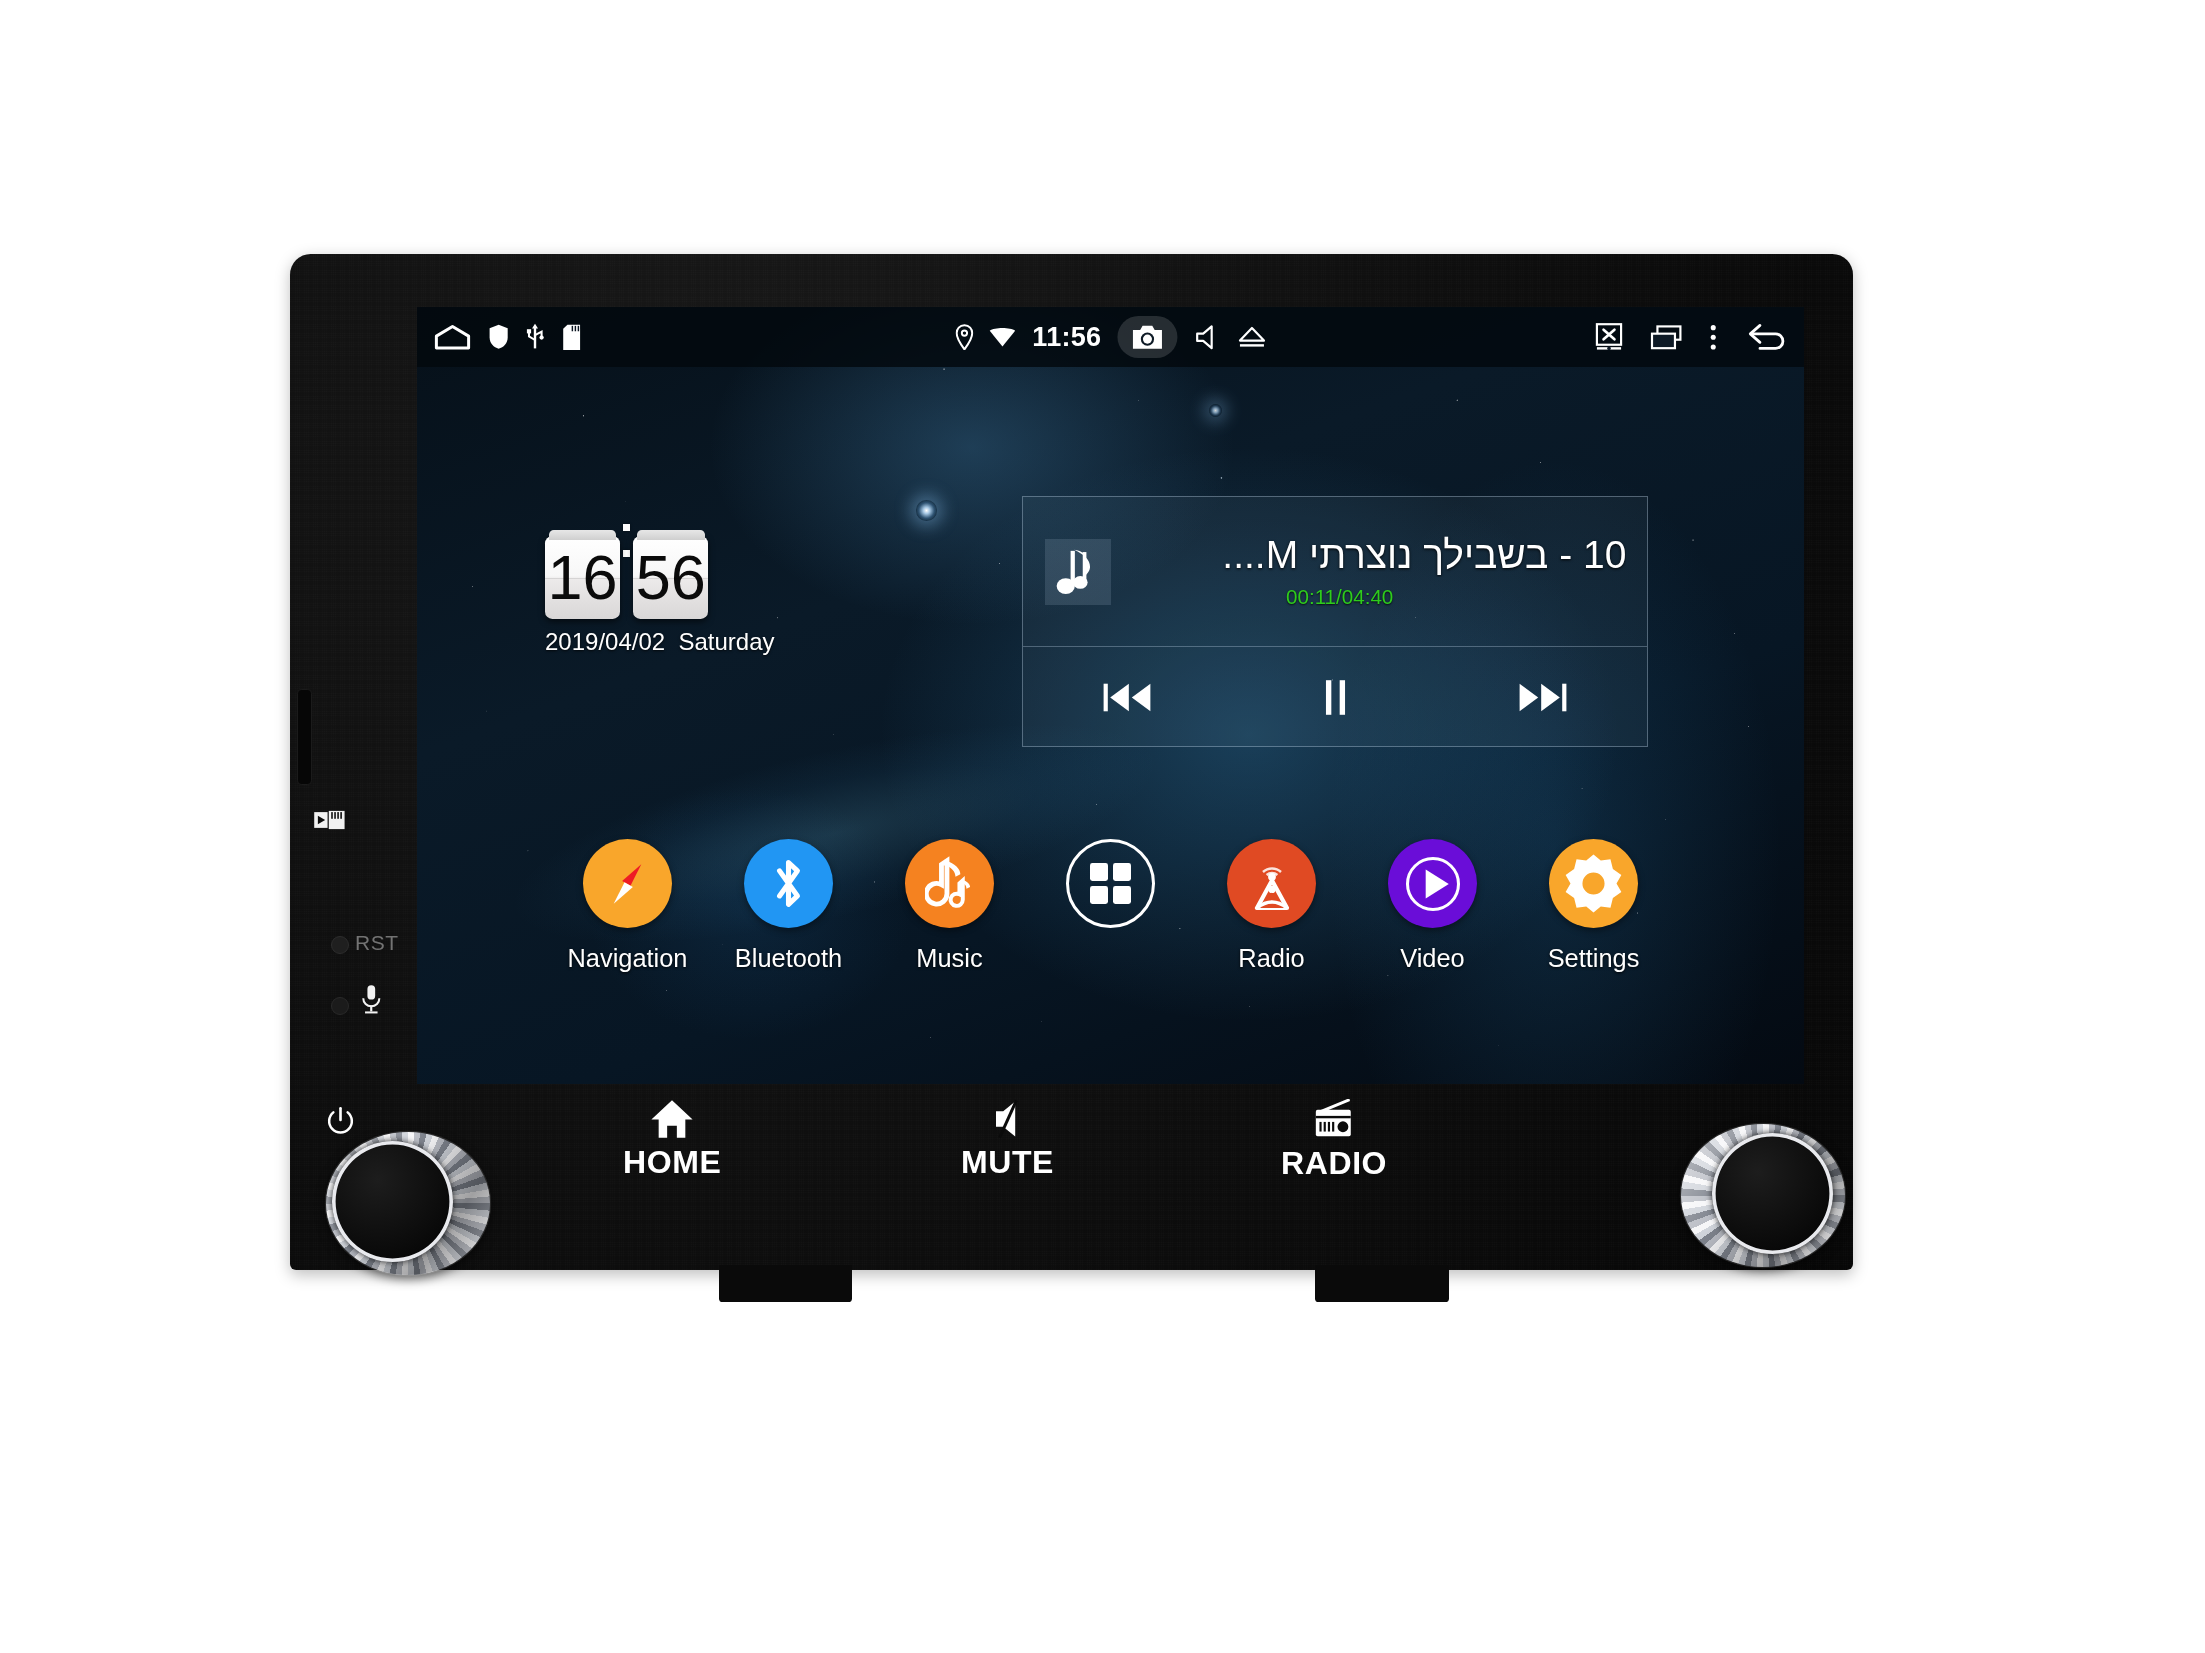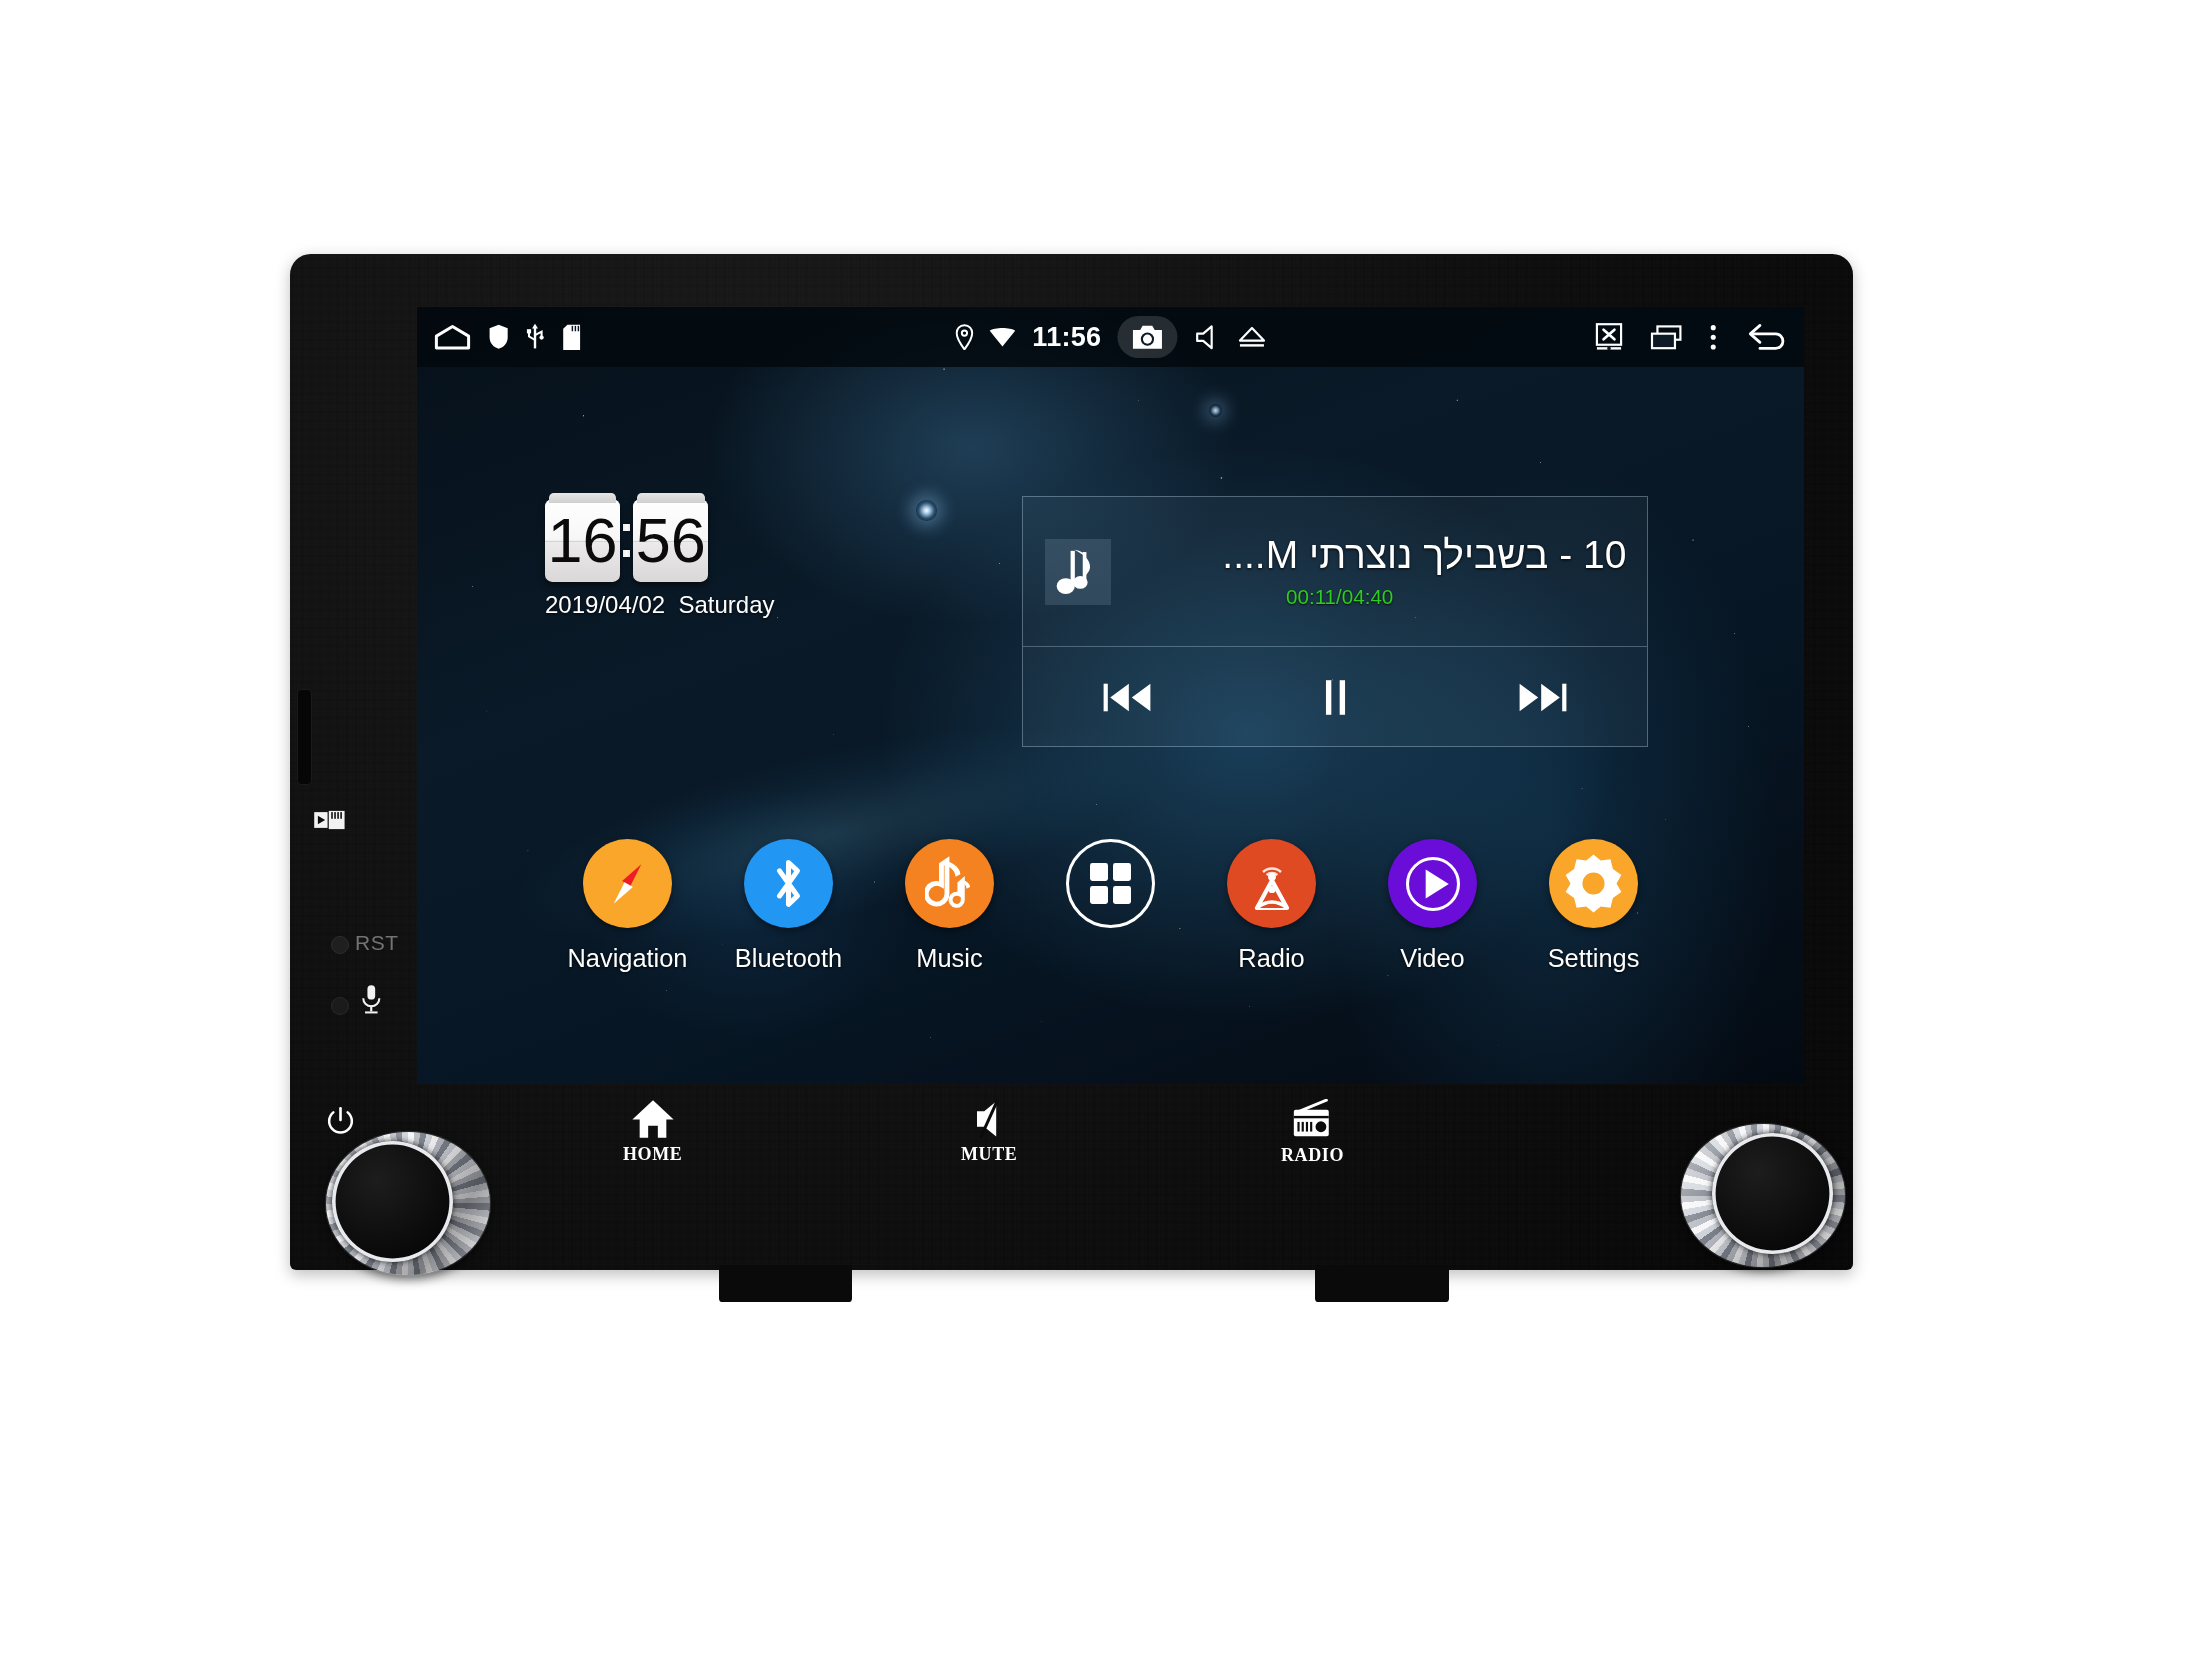--- a/index.html
+++ b/index.html
@@ -174,21 +174,21 @@
   }
   .flip-card::before{
     content:""; position:absolute; left:3.6px; right:3.6px; top:-6px; height:9.7px;
     border-radius:4.8px 4.8px 0 0;
     background:linear-gradient(180deg,#e7e7e7,#cfcfcf);
   }
   .flip-card::after{
     content:""; position:absolute; left:0; right:0; top:50%; height:0.6px;
     background:rgba(0,0,0,0.10);
   }
-  .flip-pair { display:flex; gap:3px; }
+  .flip-pair { display:flex; gap:3px;margin-top:37px; }
   .colon { width:13.3px; height:83px; display:flex; flex-direction:column;
     align-items:center; justify-content:center; gap:19.3px; }
   .colon i { display:block; width:7.3px; height:7.3px; background:#fdfdfd;
     box-shadow:0 0 2.4px rgba(0,0,0,0.5); }
   .clock-sub { margin-top:8.5px; display:flex; gap:13.3px; color:#fefefe;
     font-size:24px; text-shadow:0 1.2px 2.4px rgba(0,0,0,0.8); }
 
   
   .music-widget {
     position:absolute; left:605px; top:189px; width:626px; height:251px;
@@ -226,22 +226,22 @@
     text-shadow:0 1.2px 3px rgba(0,0,0,0.9); white-space:nowrap; }
   .app-circle.drawer { background:transparent; border:3px solid #ffffff; box-shadow:none; }
   .drawer-grid { display:grid; grid-template-columns:repeat(2,18px);
     grid-template-rows:repeat(2,18px); gap:5.4px; }
   .drawer-grid span { background:#ffffff; border-radius:2.4px; display:block; }
 
   
   .hw-bar { position:absolute; left:417px; top:1088px; width:1387px; height:151px; }
   .hw-btn { position:absolute; display:flex; flex-direction:column; align-items:center;
     color:#ffffff; cursor:pointer; }
-  .hw-btn .hw-label { margin-top:4.8px; font-size:18px; font-weight:bold;
-    letter-spacing:0.6px; font-family:Liberation Serif, serif; }
+  .hw-btn .hw-label { margin-top:4.8px; font-size:32px; font-weight:bold;
+    letter-spacing:0.6px; font-family:Liberation Sans, sans-serif; }
   .hw-home  { left:206px; top:11px; }
   .hw-mute  { left:544px; top:11px; }
   .hw-radio { left:864px; top:11px; }
 </style>
 </head>
 <body>
 
 <div id="stage">
 
   <div class="device-body"></div>

